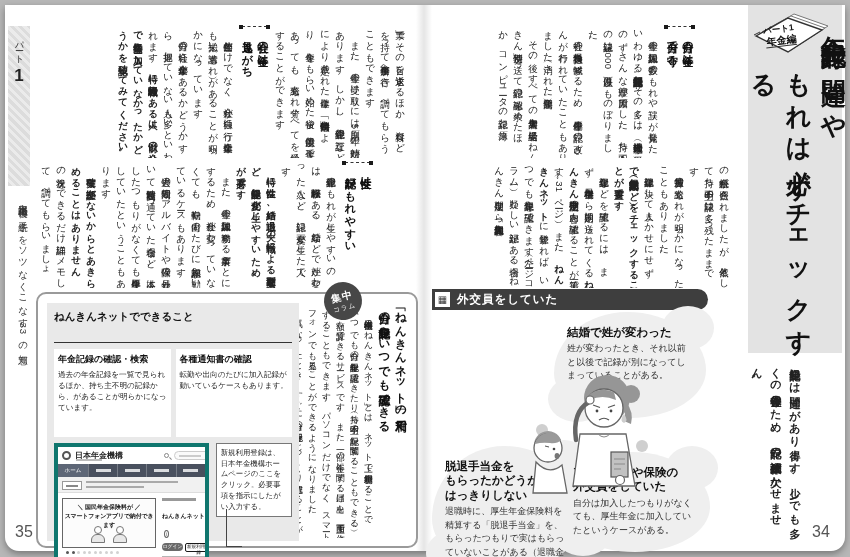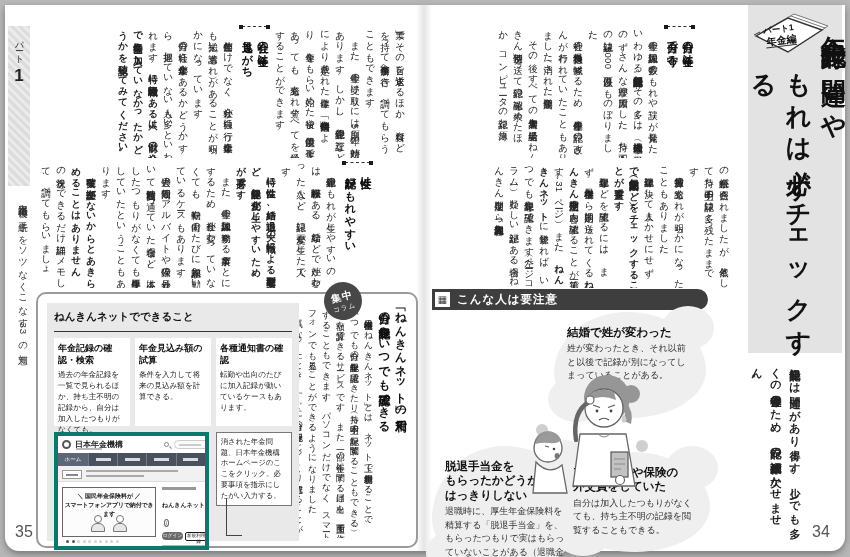--- a/index.html
+++ b/index.html
@@ -61,21 +61,21 @@
     border-radius:10px;background:#fff;}
   .col-badge{position:absolute;left:286px;top:-12px;width:38px;height:38px;border-radius:50%;
     background:#474747;color:#fff;display:flex;flex-direction:column;align-items:center;
     justify-content:center;transform:rotate(-14deg);z-index:3;}
   .col-badge .l1{font-size:10px;font-weight:700;letter-spacing:1px;}
   .col-badge .l2{font-size:6.5px;letter-spacing:1px;}
   .col-right{position:absolute;right:7px;top:10px;bottom:8px;width:116px;writing-mode:vertical-rl;
     overflow:hidden;font-size:8.8px;line-height:14px;letter-spacing:.2px;color:#222;}
   .col-title{font-weight:700;font-size:11.5px;line-height:16.5px;color:#111;}
   .panel{position:absolute;left:9px;top:9px;width:252px;height:238px;background:#e9e9e9;padding:7px 7px 6px;}
-  .panel-title{font-size:10.5px;font-weight:700;border-bottom:1.5px solid #333;padding-bottom:7px;color:#111;}
+  .panel-title{font-size:10.5px;font-weight:700;border-bottom:1.5px solid #333;padding-bottom:18px;color:#111;}
   .cards{display:flex;gap:5px;margin-top:6px;}
   .card{flex:1;background:#fff;padding:5px 4px;height:88px;}
   .card .ct{font-size:9px;font-weight:700;line-height:1.3;margin-bottom:3px;color:#111;}
   .card .cx{font-size:7.6px;line-height:1.45;color:#222;}
   .siterow{display:flex;margin-top:6px;}
   .site{position:relative;width:158px;height:118px;background:#fff;border:4px solid #0f766e;overflow:hidden;}
   .site-head{position:absolute;left:0;top:0;right:0;height:17px;}
   .logo-dot{position:absolute;left:4px;top:4px;width:9px;height:9px;border:2.5px solid #555;border-radius:50%;}
   .logo-txt{position:absolute;left:17px;top:3px;font-size:8px;font-weight:700;color:#222;}
   .logo-sub{position:absolute;left:18px;top:12px;width:26px;height:2px;background:#bbb;}
@@ -150,21 +150,21 @@
         <div class="hl">自分で守る</div>
       </div>
     <div class="pgroup"><p class="vp"><span>年金の加入記録に多数のもれや誤りが発覚した、いわゆる</span><span class="b">年金記録問題</span><span>。その多くは、旧社会保険庁（現在の日本年金機構）のずさんな管理が原因でした。持ち主不明の記録は5000万件以上にものぼりました。</span></p><p class="vp"><span>会社の保険料負担を軽減するため、厚生年金の記録の改ざんが行われていたこともありました（消された年金問題）。</span></p><p class="vp"><span>その後、すべての年金加入者や受給者に「ねんきん特別便」を送って記録の確認を求めたほか、コンピュータの記録と原簿</span></p></div>
   </div>
   <div class="vband" style="left:432px;top:160px;width:300px;height:128px;">
     <div class="pgroup"><p class="vp noind"><span>の紙台帳が照合されましたが、依然として持ち主不明の記録は多く残ったままです。</span></p><p class="vp"><span>振替加算の支給もれが明らかになったこともありました。</span></p><p class="vp"><span>年金記録は決して人まかせにせず、</span><span class="b">自分自身で年金記録（加入期間など）をチェックすることが重要です</span><span>。</span></p><p class="vp"><span>年金記録などを確認するには、まず、日本年金機構から定期的に送られてくる</span><span class="b">ねんきん定期便</span><span>の内容を確認することが第一歩です（→31ページ）。また、</span><span class="b">ねんきんネット</span><span>に登録すれば、いつでも年金記録を確認できます（左ページコラム）。疑わしい記録がある場合、ねんきん定期便なら「年金加入記録回答</span></p></div>
   </div>
 
   <div class="caut-bar">
     <span class="caut-icon">▦</span>
-    <span class="caut-title">こんな人は要注意</span>
+    <span class="caut-title">外交員をしていた</span>
   </div>
 
   <div class="dot" style="left:598px;top:386px;width:13px;height:13px;"></div>
   <div class="dot" style="left:612px;top:402px;width:8px;height:8px;"></div>
   <div class="dot" style="left:536px;top:424px;width:12px;height:12px;"></div>
   <div class="dot" style="left:552px;top:440px;width:7px;height:7px;"></div>
   <div class="dot" style="left:502px;top:448px;width:10px;height:10px;"></div>
   <div class="dot" style="left:636px;top:440px;width:12px;height:12px;"></div>
   <div class="dot" style="left:624px;top:462px;width:7px;height:7px;"></div>
 
@@ -174,21 +174,21 @@
   </div>
   <div class="bubble" style="left:432px;top:446px;width:150px;height:126px;">
     <div class="bt">脱退手当金を
 もらったかどうか
 はっきりしない</div>
     <div class="bx">退職時に、厚生年金保険料を精算する「脱退手当金」を、もらったつもりで実はもらっていないことがある（退職金などと混同）。</div>
   </div>
   <div class="bubble" style="left:560px;top:452px;width:150px;height:100px;">
     <div class="bt">アルバイトや保険の
 外交員をしていた</div>
-    <div class="bx">自分は加入したつもりがなくても、持ち主不明の記録を閲覧することもできる。</div>
+    <div class="bx">自分は加入したつもりがなくても、厚生年金に加入していたというケースがある。</div>
   </div>
 
   <svg style="position:absolute;left:514px;top:352px;width:150px;height:180px;z-index:2;" viewBox="0 0 150 180">
 
     <path d="M20,94 a14,14 0 0 1 27,-6 q-3,6 -11,5 q-9,-1 -16,1z" fill="#9a9a9a"></path>
     <circle cx="34" cy="96" r="14" fill="#fff" stroke="#666" stroke-width="1.3"></circle>
     <path d="M21,92 a14,14 0 0 1 26,-4 q-4,4 -11,3 q-8,-1 -15,1z" fill="#9a9a9a"></path>
     <circle cx="40" cy="97" r="1.3" fill="#444"></circle>
     <path d="M31,94 l4,1" stroke="#555" stroke-width="1" fill="none"></path>
     <ellipse cx="43" cy="104" rx="2.4" ry="3" fill="#777"></ellipse>
@@ -248,25 +248,21 @@
           <div class="hl">「ねんきんネット」の利用で</div>
           <div class="hl">自分の年金記録をいつでも確認できる</div>
         </div>
       <div class="pgroup"><p class="vp"><span>日本年金機構の「ねんきんネット」とは、ネット上で利用登録することで、いつでも自分の年金記録を確認できたり（持ち主不明の記録を閲覧することもできる）、年金見込み額を計算できるサービスです。また、一部の年金に関する届け出を、画面上で作成することもできます。パソコンだけでなく、スマートフォンでも見ることができるようになりました。</span></p><p class="vp"><span>気になったとき、すぐに自分の年金記録をじっくり確認することができます。</span></p></div>
     </div>
     <div class="panel">
       <div class="panel-title">ねんきんネットでできること</div>
       <div class="cards">
         <div class="card">
           <div class="ct">年金記録の確認・検索</div>
-          <div class="cx">過去の年金記録を一覧で見られるほか、持ち主不明の記録から、自分は加入したつもりがなくても。</div>
-        </div>
-        <div class="card">
-          <div class="ct">年金見込み額の試算</div>
-          <div class="cx">条件を入力して将来の見込み額を計算できる。</div>
+          <div class="cx">過去の年金記録を一覧で見られるほか、持ち主不明の記録から、があることが明らかになっています。</div>
         </div>
         <div class="card">
           <div class="ct">各種通知書の確認</div>
           <div class="cx">転勤や出向のたびに加入記録が動いているケースもあります。</div>
         </div>
       </div>
       <div class="siterow">
         <div class="site">
           <div class="site-head">
             <span class="logo-dot"></span>
@@ -332,21 +328,21 @@
             <div class="wbtns">
               <span class="btn-login">ログイン</span>
               <span class="btn-reg">新規利用登録</span>
             </div>
             <div class="wpanel">
                 <i></i>
               </div>
           </div>
         </div>
         <div class="callout">
-          <div class="callout-box">消された年金問題、日本年金機構ホームページのここをクリック。必要事項を指示にしたがい入力する。</div>
+          <div class="callout-box">新規利用登録は、日本年金機構ホームページのここをクリック。必要事項を指示にしたがい入力する。</div>
           <div class="callout-line"></div>
         </div>
       </div>
     </div>
   </div>
 
   <div class="side-tab">
     <span class="pt">パート</span>
     <span class="num">1</span>
   </div>

